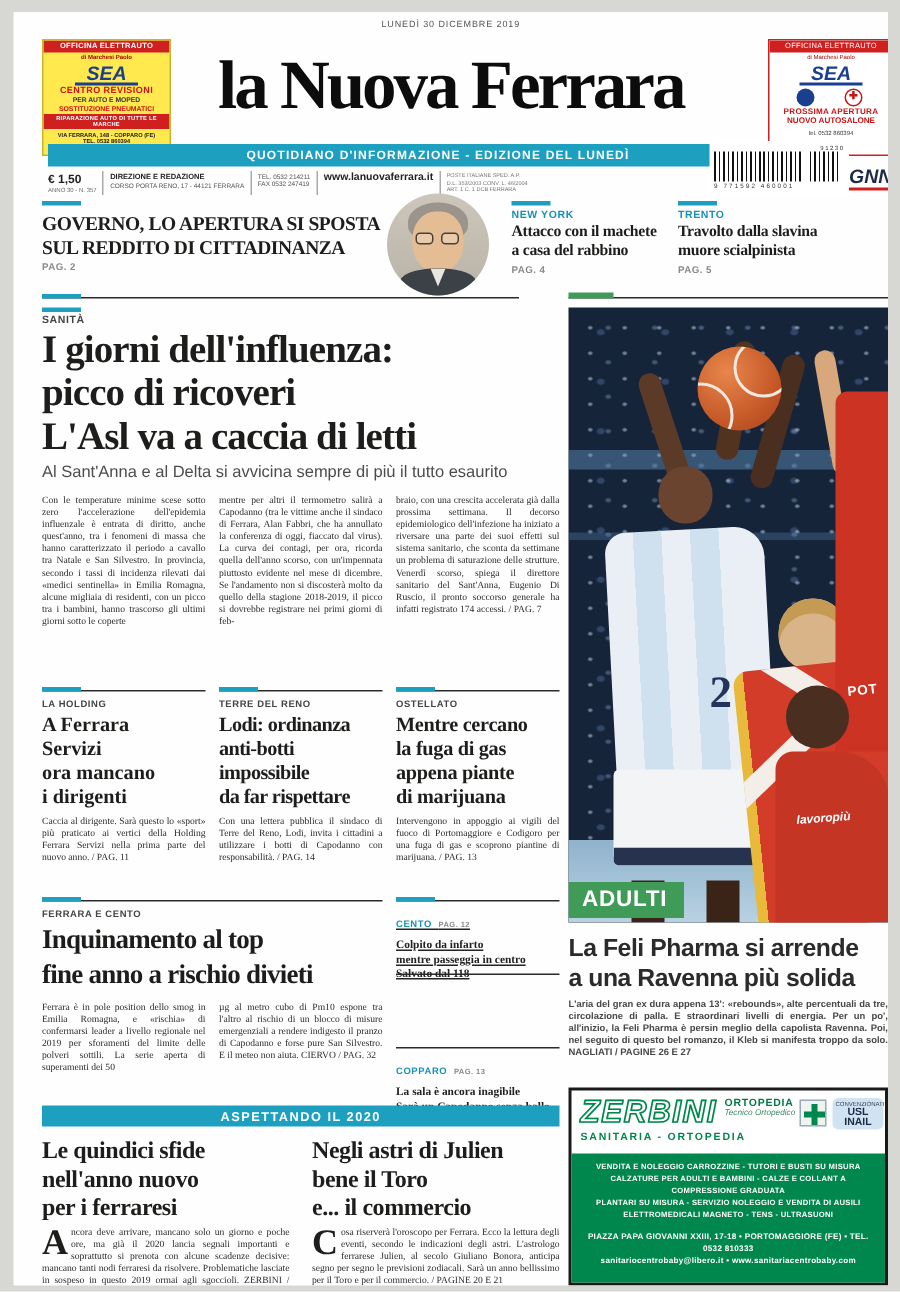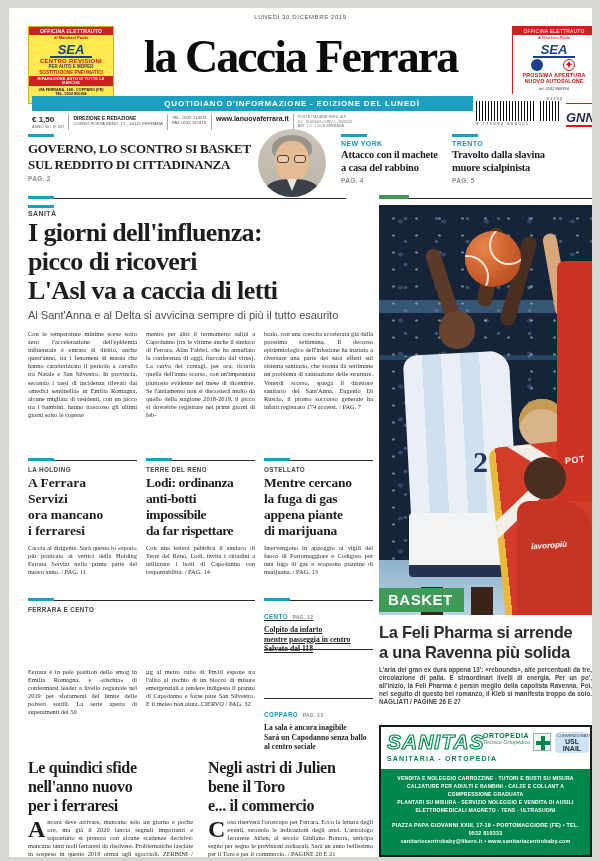--- a/index.html
+++ b/index.html
@@ -58,21 +58,21 @@
     <div style="font-size:4px;color:#a00;">di Marchesi Paolo</div>
     <div class="sea" style="font-size:13px;border-bottom:2px solid #1b3f8f;display:inline-block;line-height:12px;padding:0 8px;">SEA</div>
     <div style="font-size:6px;color:#c11;letter-spacing:.3px;">CENTRO REVISIONI</div>
     <div style="font-size:4.5px;color:#333;">PER AUTO E MOPED</div>
     <div style="font-size:4.6px;color:#c11;margin-top:1px;">SOSTITUZIONE PNEUMATICI</div>
     <div class="ad-red" style="font-size:3.8px;margin-top:1px;">RIPARAZIONE AUTO DI TUTTE LE MARCHE</div>
     <div style="font-size:3.8px;margin-top:2px;color:#222;">VIA FERRARA, 148 - COPPARO (FE)</div>
     <div style="font-size:3.8px;color:#222;">TEL. 0532 860394</div>
   </div>
 
-  <div class="abs masthead" style="left:108px;top:22px;width:367px;">la Caccia Ferrara</div>
+  <div class="abs masthead" style="left:108px;top:22px;width:367px;">la Nuova Ferrara</div>
 
   <div class="abs ad-right" style="left:503px;top:18px;width:84px;height:78px;">
     <div class="ad-red">OFFICINA ELETTRAUTO</div>
     <div style="font-size:4px;color:#a00;">di Marchesi Paolo</div>
     <div class="sea" style="font-size:13px;border-bottom:2px solid #1b3f8f;display:inline-block;line-height:12px;padding:0 8px;">SEA</div>
     <div style="height:14px;position:relative;">
       <span class="abs" style="left:18px;top:1px;width:12px;height:12px;border-radius:50%;background:#1b3f8f;"></span>
       <span class="abs" style="left:50px;top:1px;width:12px;height:12px;border-radius:50%;background:#fff;border:1px solid #c11;color:#c11;font-size:7px;font-weight:900;line-height:10px;">✚</span>
     </div>
     <div style="font-size:5.4px;color:#c11;font-weight:900;letter-spacing:.2px;">PROSSIMA APERTURA</div>
@@ -107,21 +107,21 @@
     </div>
     <div class="info-cell">
       <div style="font-size:7px;font-weight:bold;">www.lanuovaferrara.it</div>
     </div>
     <div class="info-cell pre" style="font-size:3.7px;color:#777;line-height:4.6px;">POSTE ITALIANE SPED. A.P.
 D.L. 353/2003 CONV. L. 46/2004
 ART. 1 C. 1 DCB FERRARA</div>
   </div>
 
   <div class="abs tick" style="left:19px;top:126px;width:26px;"></div>
-  <div class="abs headline pre" style="left:19px;top:133px;width:232px;font-size:13px;line-height:15.5px;letter-spacing:-.3px;">GOVERNO, LO SCONTRO SI BASKET
+  <div class="abs headline pre" style="left:19px;top:133px;width:232px;font-size:13px;line-height:15.5px;letter-spacing:-.3px;">GOVERNO, LO APERTURA SI SPOSTA
 SUL REDDITO DI CITTADINANZA</div>
   <div class="abs pagref" style="left:19px;top:167px;">PAG. 2</div>
 
   <div class="abs" style="left:249px;top:121px;width:68px;height:68px;border-radius:50%;overflow:hidden;background:linear-gradient(180deg,#cdc6ba,#b9b2a6);">
     <div class="abs" style="left:14px;top:6px;width:40px;height:26px;border-radius:50% 50% 40% 40%;background:#9a948c;"></div>
     <div class="abs" style="left:17px;top:12px;width:34px;height:40px;border-radius:45%;background:#e4bd95;"></div>
     <div class="abs" style="left:19px;top:26px;width:12px;height:8px;border:1.5px solid #4a4038;border-radius:3px;background:rgba(255,255,255,.2);"></div>
     <div class="abs" style="left:36px;top:26px;width:12px;height:8px;border:1.5px solid #4a4038;border-radius:3px;background:rgba(255,255,255,.2);"></div>
     <div class="abs" style="left:8px;top:50px;width:52px;height:22px;border-radius:45% 45% 0 0;background:#3c4148;"></div>
     <div class="abs" style="left:29px;top:50px;width:10px;height:12px;background:#e8e6e0;clip-path:polygon(0 0,100% 0,50% 100%);"></div>
@@ -156,21 +156,21 @@
     <div class="body-txt" style="width:109px;">mentre per altri il termometro salirà a Capodanno (tra le vittime anche il sindaco di Ferrara, Alan Fabbri, che ha annullato la conferenza di oggi, fiaccato dal virus). La curva dei contagi, per ora, ricorda quella dell'anno scorso, con un'impennata piuttosto evidente nel mese di dicembre. Se l'andamento non si discosterà molto da quello della stagione 2018-2019, il picco si dovrebbe registrare nei primi giorni di feb-</div>
     <div class="body-txt" style="width:109px;">braio, con una crescita accelerata già dalla prossima settimana. Il decorso epidemiologico dell'infezione ha iniziato a riversare una parte dei suoi effetti sul sistema sanitario, che sconta da settimane un problema di saturazione delle strutture. Venerdì scorso, spiega il direttore sanitario del Sant'Anna, Eugenio Di Ruscio, il pronto soccorso generale ha infatti registrato 174 accessi. / PAG. 7</div>
   </div>
 
   <div class="abs rule" style="left:19px;top:452px;width:109px;"></div>
   <div class="abs tick" style="left:19px;top:450px;width:26px;"></div>
   <div class="abs kicker" style="left:19px;top:458px;font-size:6.3px;">LA HOLDING</div>
   <div class="abs headline pre" style="left:19px;top:467px;width:109px;font-size:13.5px;line-height:16px;">A Ferrara
 Servizi
 ora mancano
-i ferraresi</div>
+i dirigenti</div>
   <div class="abs body-txt" style="left:19px;top:536px;width:109px;">Caccia al dirigente. Sarà questo lo «sport» più praticato ai vertici della Holding Ferrara Servizi nella prima parte del nuovo anno. / PAG. 11</div>
 
   <div class="abs rule" style="left:137px;top:452px;width:109px;"></div>
   <div class="abs tick" style="left:137px;top:450px;width:26px;"></div>
   <div class="abs kicker" style="left:137px;top:458px;font-size:6.3px;">TERRE DEL RENO</div>
   <div class="abs headline pre" style="left:137px;top:467px;width:112px;font-size:13.5px;line-height:16px;letter-spacing:-.4px;">Lodi: ordinanza
 anti-botti
 impossibile
 da far rispettare</div>
   <div class="abs body-txt" style="left:137px;top:536px;width:109px;">Con una lettera pubblica il sindaco di Terre del Reno, Lodi, invita i cittadini a utilizzare i botti di Capodanno con responsabilità. / PAG. 14</div>
@@ -180,20 +180,22 @@
   <div class="abs kicker" style="left:255px;top:458px;font-size:6.3px;">OSTELLATO</div>
   <div class="abs headline pre" style="left:255px;top:467px;width:110px;font-size:13.5px;line-height:16px;letter-spacing:-.2px;">Mentre cercano
 la fuga di gas
 appena piante
 di marijuana</div>
   <div class="abs body-txt" style="left:255px;top:536px;width:109px;">Intervengono in appoggio ai vigili del fuoco di Portomaggiore e Codigoro per una fuga di gas e scoprono piantine di marijuana. / PAG. 13</div>
 
   <div class="abs rule" style="left:19px;top:592px;width:227px;"></div>
   <div class="abs tick" style="left:19px;top:590px;width:26px;"></div>
   <div class="abs kicker" style="left:19px;top:598px;font-size:6.3px;">FERRARA E CENTO</div>
+  <div class="abs headline pre" style="left:19px;top:607px;width:227px;font-size:18px;line-height:23px;letter-spacing:-.5px;">Inquinamento al top
+fine anno a rischio divieti</div>
   <div class="abs" style="left:19px;top:660px;width:227px;display:flex;gap:9px;">
     <div class="body-txt" style="width:109px;">Ferrara è in pole position dello smog in Emilia Romagna, e «rischia» di confermarsi leader a livello regionale nel 2019 per sforamenti del limite delle polveri sottili. La serie aperta di superamenti dei 50</div>
     <div class="body-txt" style="width:109px;">µg al metro cubo di Pm10 espone tra l'altro al rischio di un blocco di misure emergenziali a rendere indigesto il pranzo di Capodanno e forse pure San Silvestro. E il meteo non aiuta. CIERVO / PAG. 32</div>
   </div>
 
   <div class="abs rule" style="left:255px;top:592px;width:109px;"></div>
   <div class="abs tick" style="left:255px;top:590px;width:26px;"></div>
   <div class="abs" style="left:255px;top:597px;width:109px;text-decoration:underline;">
     <span class="kicker kicker-teal" style="font-size:6.3px;">CENTO</span>
     <span class="pagref" style="font-size:5px;">PAG. 12</span>
@@ -239,45 +241,46 @@
       <div class="abs" style="left:-20px;top:48px;width:110px;height:14px;background:#f3efe8;transform:rotate(-38deg);"></div>
     </div>
 
     <div class="abs" style="left:178px;top:56px;width:38px;height:240px;background:#cc3322;border-radius:8px 0 0 0;"></div>
     <div class="abs" style="left:186px;top:250px;font-size:9px;font-weight:900;color:#fff;transform:rotate(-6deg);letter-spacing:.5px;">POT</div>
 
     <div class="abs" style="left:145px;top:252px;width:42px;height:42px;border-radius:50%;background:#4a2e20;"></div>
     <div class="abs" style="left:138px;top:296px;width:76px;height:114px;border-radius:12px 34px 0 0;background:#c53524;"></div>
     <div class="abs" style="left:152px;top:336px;font-size:8px;font-style:italic;font-weight:bold;color:#fff;transform:rotate(-4deg);">lavoropiù</div>
 
-    <div class="abs basket-label" style="left:0;bottom:3px;">BASKET</div>
+    <div class="abs basket-label" style="left:0;bottom:3px;">ADULTI</div>
   </div>
 
   <div class="abs pre" style="left:370px;top:615px;width:213px;font-size:16.5px;font-weight:bold;line-height:19.5px;color:#2b2b2b;letter-spacing:-.3px;">La Feli Pharma si arrende
 a una Ravenna più solida</div>
   <div class="abs" style="left:370px;top:658px;width:213px;font-size:6.3px;line-height:8px;font-weight:bold;color:#474747;text-align:justify;">L'aria del gran ex dura appena 13': «rebounds», alte percentuali da tre, circolazione di palla. E straordinari livelli di energia. Per un po', all'inizio, la Feli Pharma è persin meglio della capolista Ravenna. Poi, nel seguito di questo bel romanzo, il Kleb si manifesta troppo da solo. NAGLIATI / PAGINE 26 E 27</div>
 
+  <div class="abs teal-bar" style="left:19px;top:729px;width:345px;height:14px;font-size:8.5px;letter-spacing:1px;line-height:14px;">ASPETTANDO IL 2020</div>
 
   <div class="abs headline pre" style="left:19px;top:750px;width:165px;font-size:16px;line-height:19px;letter-spacing:-.3px;">Le quindici sfide
 nell'anno nuovo
 per i ferraresi</div>
   <div class="abs body-txt" style="left:19px;top:810px;width:165px;">
     <span class="dropcap">A</span><span>ncora deve arrivare, mancano solo un giorno e poche ore, ma già il 2020 lancia segnali importanti e soprattutto si prenota con alcune scadenze decisive: mancano tanti nodi ferraresi da risolvere. Problematiche lasciate in sospeso in questo 2019 ormai agli sgoccioli. ZERBINI / PAGINE 8 E 9</span>
   </div>
 
   <div class="abs headline pre" style="left:199px;top:750px;width:165px;font-size:16px;line-height:19px;letter-spacing:-.3px;">Negli astri di Julien
 bene il Toro
 e... il commercio</div>
   <div class="abs body-txt" style="left:199px;top:810px;width:165px;">
     <span class="dropcap">C</span><span>osa riserverà l'oroscopo per Ferrara. Ecco la lettura degli eventi, secondo le indicazioni degli astri. L'astrologo ferrarese Julien, al secolo Giuliano Bonora, anticipa segno per segno le previsioni zodiacali. Sarà un anno bellissimo per il Toro e per il commercio. / PAGINE 20 E 21</span>
   </div>
 
   <div class="abs" style="left:370px;top:717px;width:213px;height:132px;border:2px solid #1a1a1a;background:#fff;">
     <div style="height:42px;position:relative;">
-      <div class="abs san-logo" style="left:6px;top:3px;">SANITAS</div>
+      <div class="abs san-logo" style="left:6px;top:3px;">ZERBINI</div>
       <div class="abs" style="left:6px;top:28px;font-size:7px;font-weight:900;letter-spacing:1.2px;color:#00874d;">SANITARIA - ORTOPEDIA</div>
       <div class="abs" style="left:102px;top:5px;">
         <div style="font-size:7px;font-weight:900;color:#007a45;letter-spacing:.5px;">ORTOPEDIA</div>
         <div style="font-size:5.5px;font-style:italic;color:#3a8a63;">Tecnico Ortopedico</div>
       </div>
       <div class="abs" style="left:152px;top:6px;width:18px;height:18px;border:1px solid #9ab;background:#eef4ee;">
         <span class="abs" style="left:7px;top:2px;width:4px;height:14px;background:#00874d;"></span>
         <span class="abs" style="left:2px;top:7px;width:14px;height:4px;background:#00874d;"></span>
       </div>
       <div class="abs" style="left:174px;top:5px;width:34px;background:#cfe3f2;border-radius:4px;padding:1px 2px;text-align:center;">

